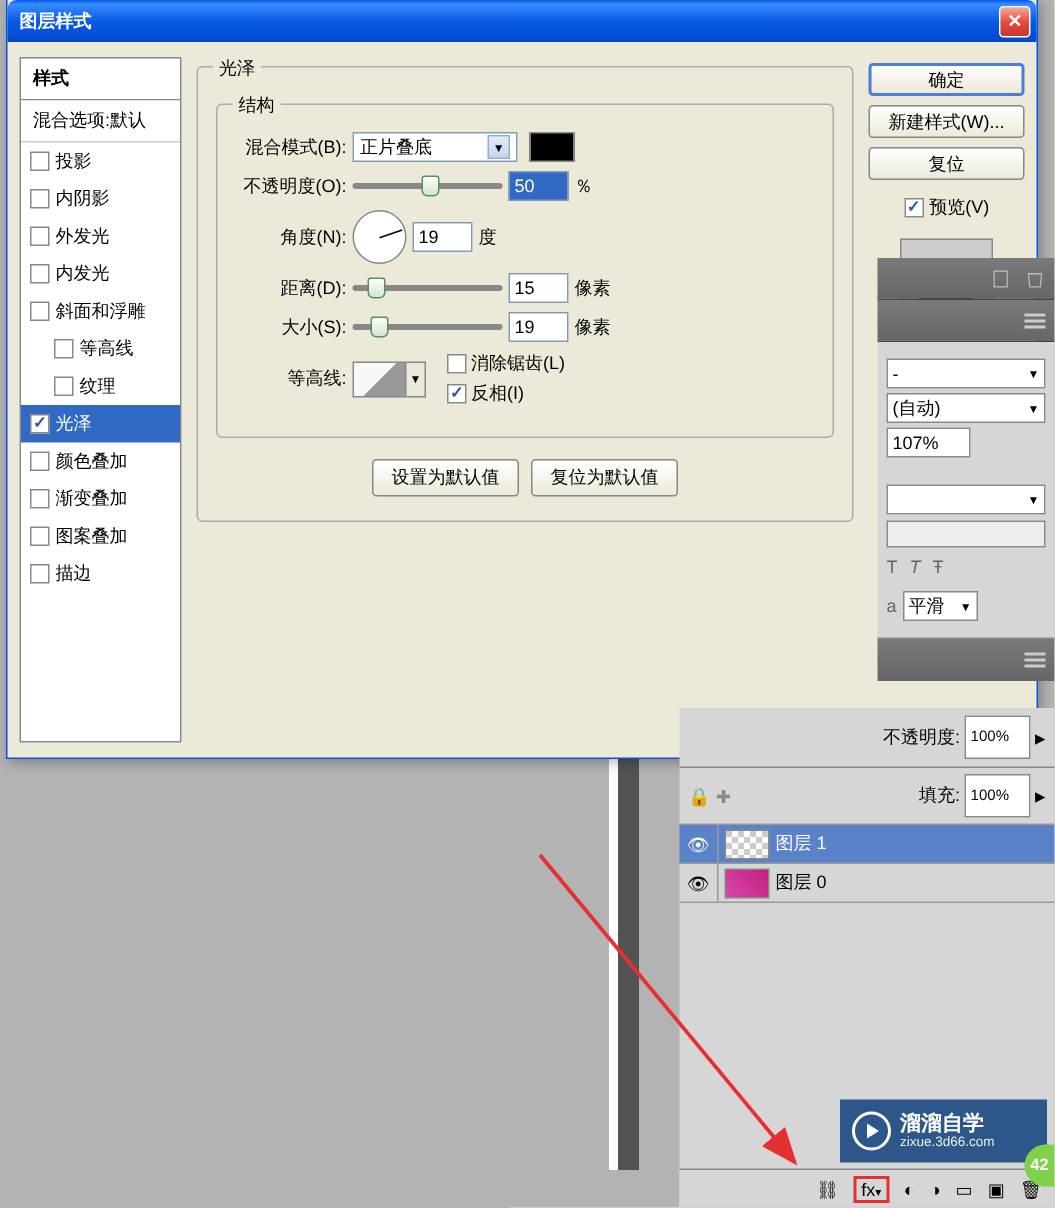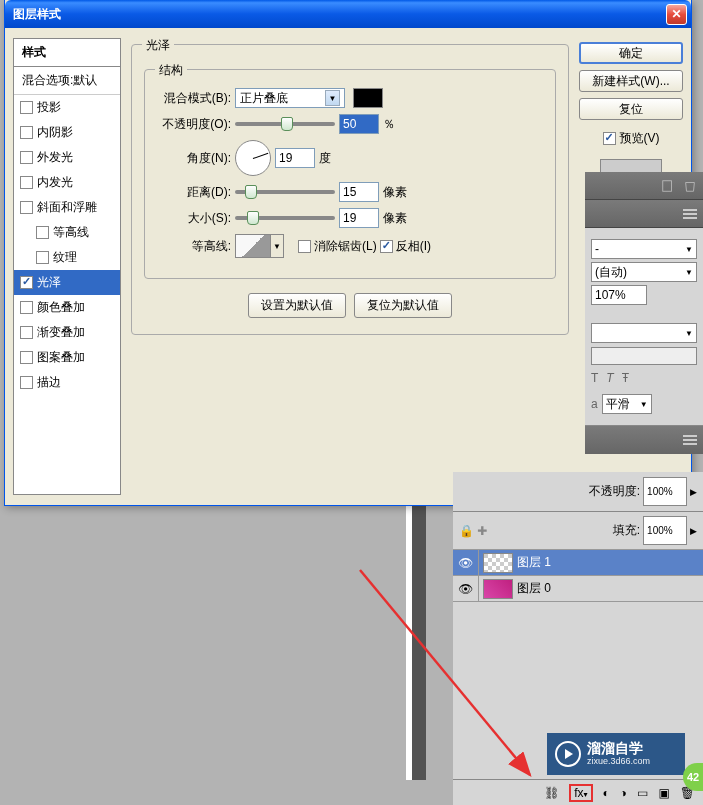--- a/index.html
+++ b/index.html
@@ -82,21 +82,21 @@
 .checker { background: repeating-conic-gradient(#fff 0 25%, #ccc 0 50%) 0 0/8px 8px; }
 .layer-rest { background: #d6d6d6; height: 208px; }
 
 .layers-bottom { height: 26px; background: #d6d6d6; border-top: 1px solid #888; display: flex; align-items: center; justify-content: flex-end; gap: 10px; padding: 0 8px; position: absolute; bottom: 0; right: 0; width: 250px; }
 .fx-highlight { border: 2px solid #e63030; padding: 0 3px; }
 
 
 .arrow-svg { position: absolute; pointer-events: none; }
 
 
-.watermark { position: absolute; right: 18px; bottom: 30px; width: 138px; height: 42px; background: #2c5788; display: flex; align-items: center; gap: 6px; padding: 0 8px; color: #fff; }
+.watermark { position: absolute; right: 5px; bottom: 30px; width: 138px; height: 42px; background: #2c5788; display: flex; align-items: center; gap: 6px; padding: 0 8px; color: #fff; }
 .wm-logo { width: 26px; height: 26px; border: 2px solid #fff; border-radius: 50%; display: flex; align-items: center; justify-content: center; }
 .wm-tri { width: 0; height: 0; border-left: 8px solid #fff; border-top: 5px solid transparent; border-bottom: 5px solid transparent; margin-left: 2px; }
 .wm-text { display: flex; flex-direction: column; line-height: 1.1; }
 .wm-main { font-size: 14px; font-weight: bold; }
 .wm-sub { font-size: 9px; opacity: 0.9; }
 
 .badge-42 { position: absolute; right: 0; bottom: 14px; width: 20px; height: 28px; background: #7fd04a; border-radius: 14px 0 0 14px; color: #fff; display: flex; align-items: center; justify-content: center; font-size: 11px; font-weight: bold; }
 
 .canvas-edge { position: absolute; left: 412px; top: 0; width: 14px; height: 780px; background: #535353; }
 .canvas-white { position: absolute; left: 406px; top: 0; width: 6px; height: 780px; background: #fff; }
@@ -220,21 +220,21 @@
             <div class="num-input">19</div>
             <span>像素</span>
           </div>
 
           <div class="row">
             <span class="row-label">等高线:</span>
             <div style="display:flex">
               <div class="contour-box"></div>
               <div class="contour-arrow">▼</div>
             </div>
-            <div style="margin-left:10px;display:flex;flex-direction:row;gap:3px">
+            <div style="margin-left:10px;display:flex;flex-direction:column;gap:3px">
               <label style="display:flex;align-items:center;gap:3px">
                 <span class="chk"></span>
                   <span>消除锯齿(L)</span>
               </label>
               <label style="display:flex;align-items:center;gap:3px">
                 <span class="chk checked"></span>
                   <span>反相(I)</span>
               </label>
             </div>
           </div>

